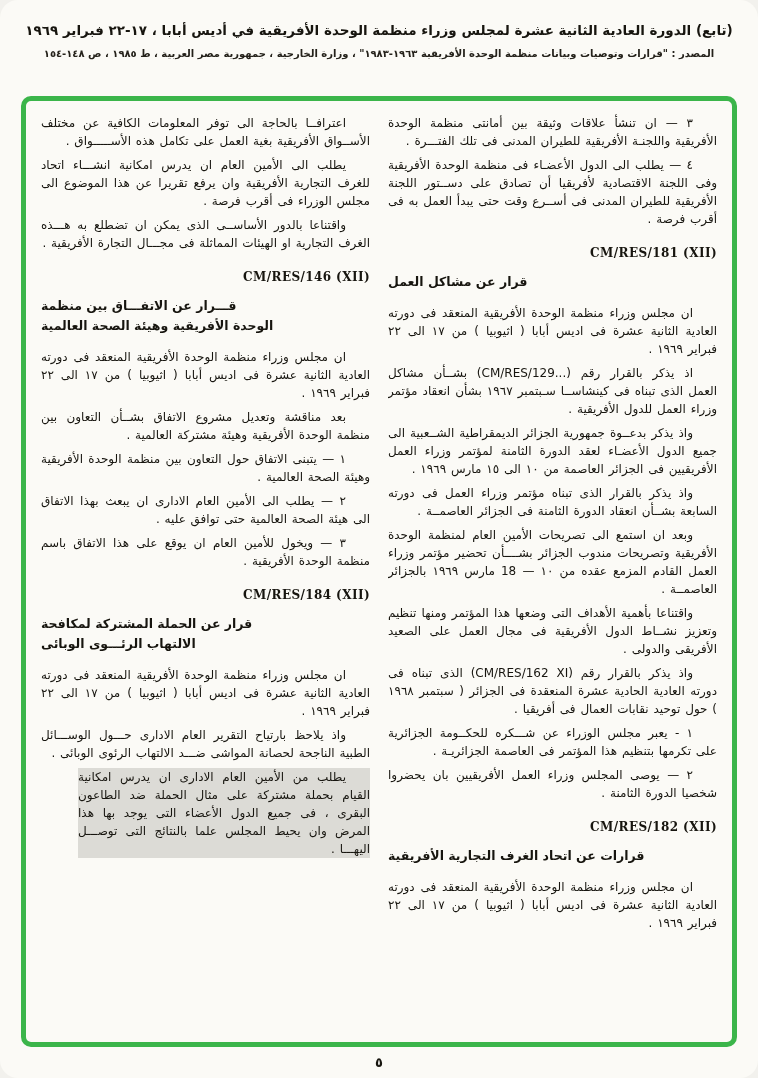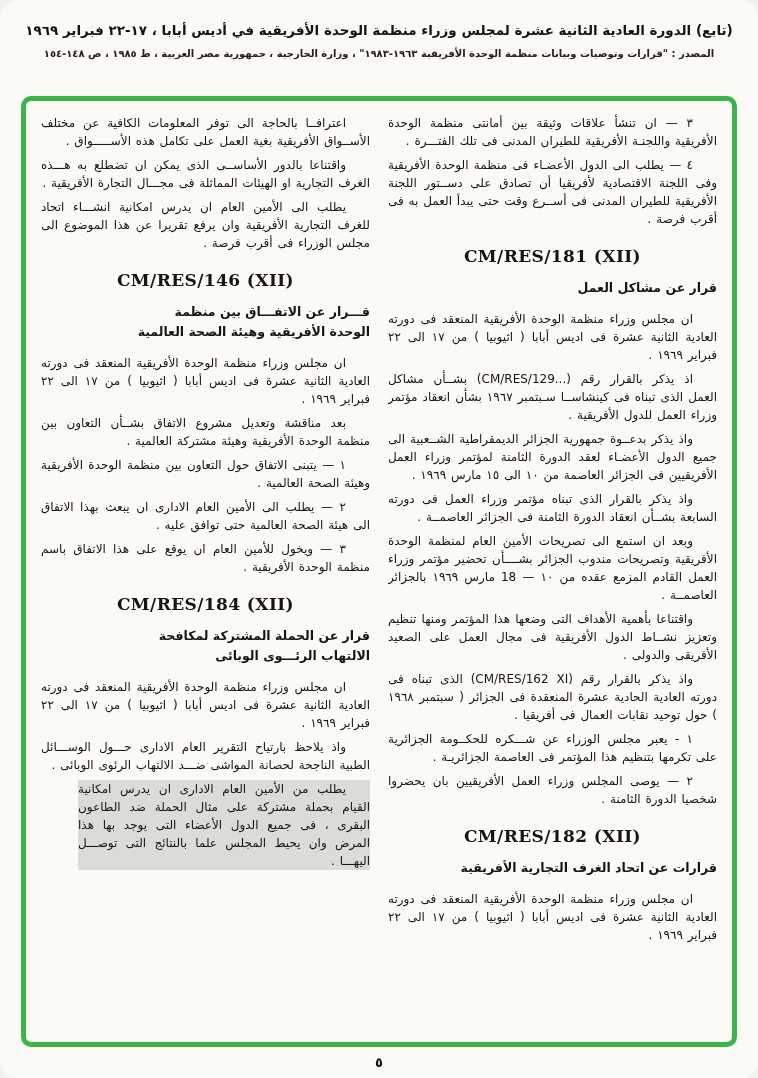--- a/index.html
+++ b/index.html
@@ -61,30 +61,30 @@
     font-size: 12px;
     line-height: 1.5;
     text-align: justify;
     text-align-last: right;
     text-indent: 24px;
     margin-bottom: 6px;
     word-spacing: 1px;
   }
   .res-code {
     direction: ltr;
-    text-align: center;
+    text-align: right;
     font-family: "DejaVu Serif", serif;
     font-weight: bold;
-    font-size: 17px;
+    font-size: 12px;
     letter-spacing: 0.4px;
     margin: 18px 0 12px 0;
   }
   .res-title {
     direction: rtl;
-    text-align: right;
+    text-align: left;
     font-size: 12.5px;
     font-weight: bold;
     line-height: 1.6;
     white-space: pre-line;
     margin: 0 0 12px 0;
   }
   .shaded {
     background: #dcdbd6;
     margin-left: 37px;
   }
@@ -120,22 +120,22 @@
         <p class="para">واقتناعا بأهمية الأهداف التى وضعها هذا المؤتمر ومنها تنظيم وتعزيز نشــاط الدول الأفريقية فى مجال العمل على الصعيد الأفريقى والدولى .</p>
         <p class="para">واذ يذكر بالقرار رقم (CM/RES/162 XI) الذى تبناه فى دورته العادية الحادية عشرة المنعقدة فى الجزائر ( سبتمبر ١٩٦٨ ) حول توحيد نقابات العمال فى أفريقيا .</p>
         <p class="para">١ - يعبر مجلس الوزراء عن شـــكره للحكــومة الجزائرية على تكرمها بتنظيم هذا المؤتمر فى العاصمة الجزائريـة .</p>
         <p class="para">٢ — يوصى المجلس وزراء العمل الأفريقيين بان يحضروا شخصيا الدورة الثامنة .</p>
         <div class="res-code">CM/RES/182  (XII)</div>
         <h3 class="res-title">قرارات عن اتحاد الغرف التجارية الأفريقية</h3>
         <p class="para">ان مجلس وزراء منظمة الوحدة الأفريقية المنعقد فى دورته العادية الثانية عشرة فى اديس أبابا ( اثيوبيا ) من ١٧ الى ٢٢ فبراير ١٩٦٩ .</p>
       </div>
     <div class="column">
         <p class="para">اعترافــا بالحاجة الى توفر المعلومات الكافية عن مختلف الأســواق الأفريقية بغية العمل على تكامل هذه الأســـــواق .</p>
+        <p class="para">يطلب الى الأمين العام ان يدرس امكانية انشـــاء اتحاد للغرف التجارية الأفريقية وان يرفع تقريرا عن هذا الموضوع الى مجلس الوزراء فى أقرب فرصة .</p>
         <p class="para">واقتناعا بالدور الأساســى الذى يمكن ان تضطلع به هـــذه الغرف التجارية او الهيئات المماثلة فى مجـــال التجارة الأفريقية .</p>
-        <p class="para">يطلب الى الأمين العام ان يدرس امكانية انشـــاء اتحاد للغرف التجارية الأفريقية وان يرفع تقريرا عن هذا الموضوع الى مجلس الوزراء فى أقرب فرصة .</p>
         <div class="res-code">CM/RES/146  (XII)</div>
         <h3 class="res-title">قـــرار عن الاتفـــاق بين منظمة
 الوحدة الأفريقية وهيئة الصحة العالمية</h3>
         <p class="para">ان مجلس وزراء منظمة الوحدة الأفريقية المنعقد فى دورته العادية الثانية عشرة فى اديس أبابا ( اثيوبيا ) من ١٧ الى ٢٢ فبراير ١٩٦٩ .</p>
         <p class="para">بعد مناقشة وتعديل مشروع الاتفاق بشــأن التعاون بين منظمة الوحدة الأفريقية وهيئة مشتركة العالمية .</p>
         <p class="para">١ — يتبنى الاتفاق حول التعاون بين منظمة الوحدة الأفريقية وهيئة الصحة العالمية .</p>
         <p class="para">٢ — يطلب الى الأمين العام الادارى ان يبعث بهذا الاتفاق الى هيئة الصحة العالمية حتى توافق عليه .</p>
         <p class="para">٣ — ويخول للأمين العام ان يوقع على هذا الاتفاق باسم منظمة الوحدة الأفريقية .</p>
         <div class="res-code">CM/RES/184  (XII)</div>
         <h3 class="res-title">قرار عن الحملة المشتركة لمكافحة

